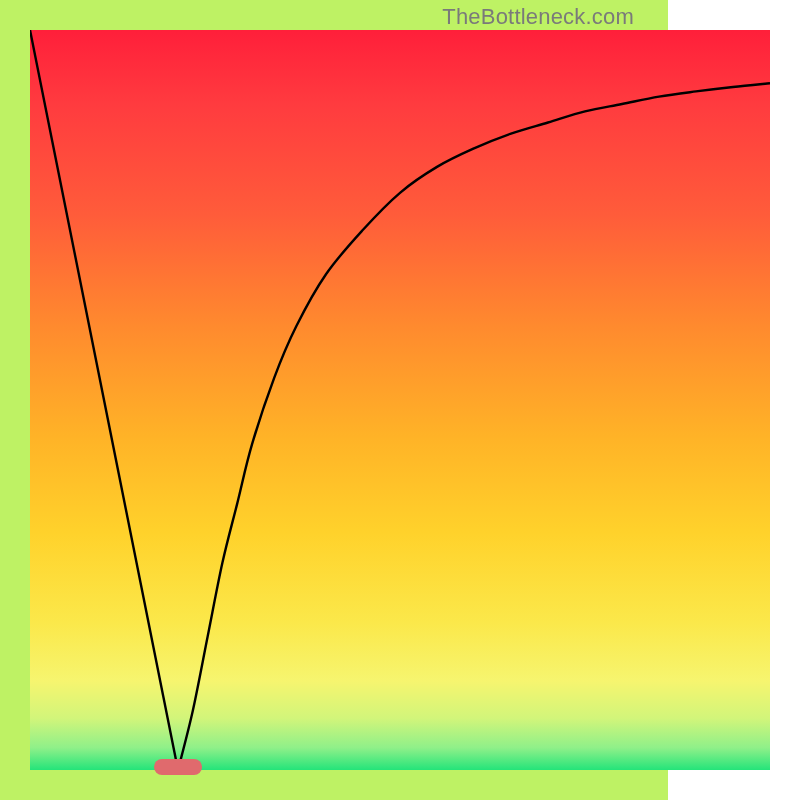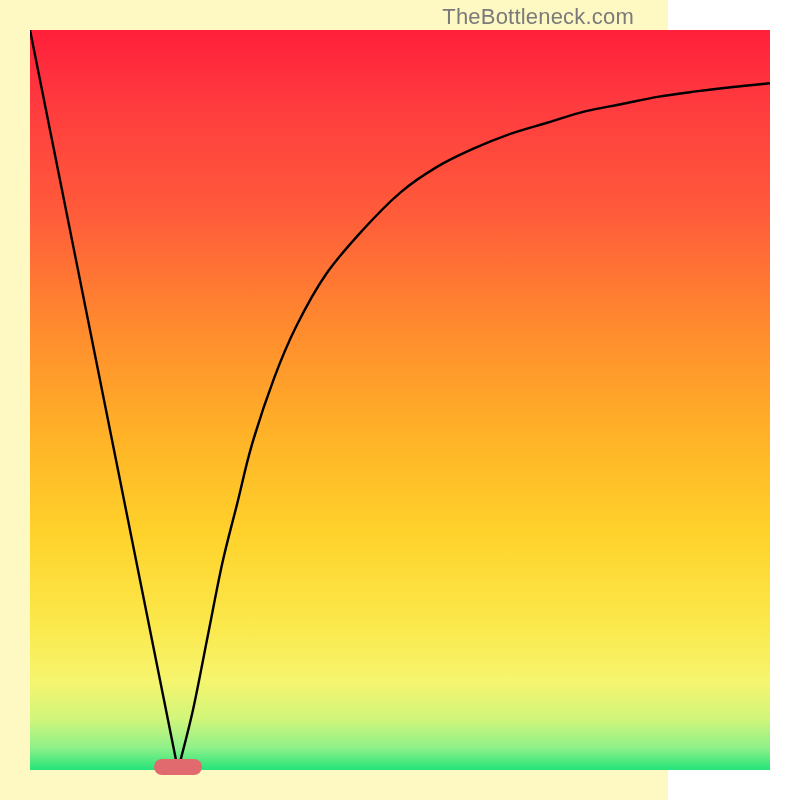--- a/index.html
+++ b/index.html
@@ -7,21 +7,21 @@
     padding: 0;
     width: 800px;
     height: 800px;
     overflow: hidden;
     font-family: Arial, Helvetica, sans-serif;
   }
   .frame {
     position: relative;
     width: 668px;
     height: 800px;
-    background: #fef9c3;
+    background: #bef264;
     box-sizing: border-box;
   }
   .plot-area {
     position: absolute;
     left: 30px;
     top: 30px;
     width: 740px;
     height: 740px;
     
     background: linear-gradient(to bottom,

